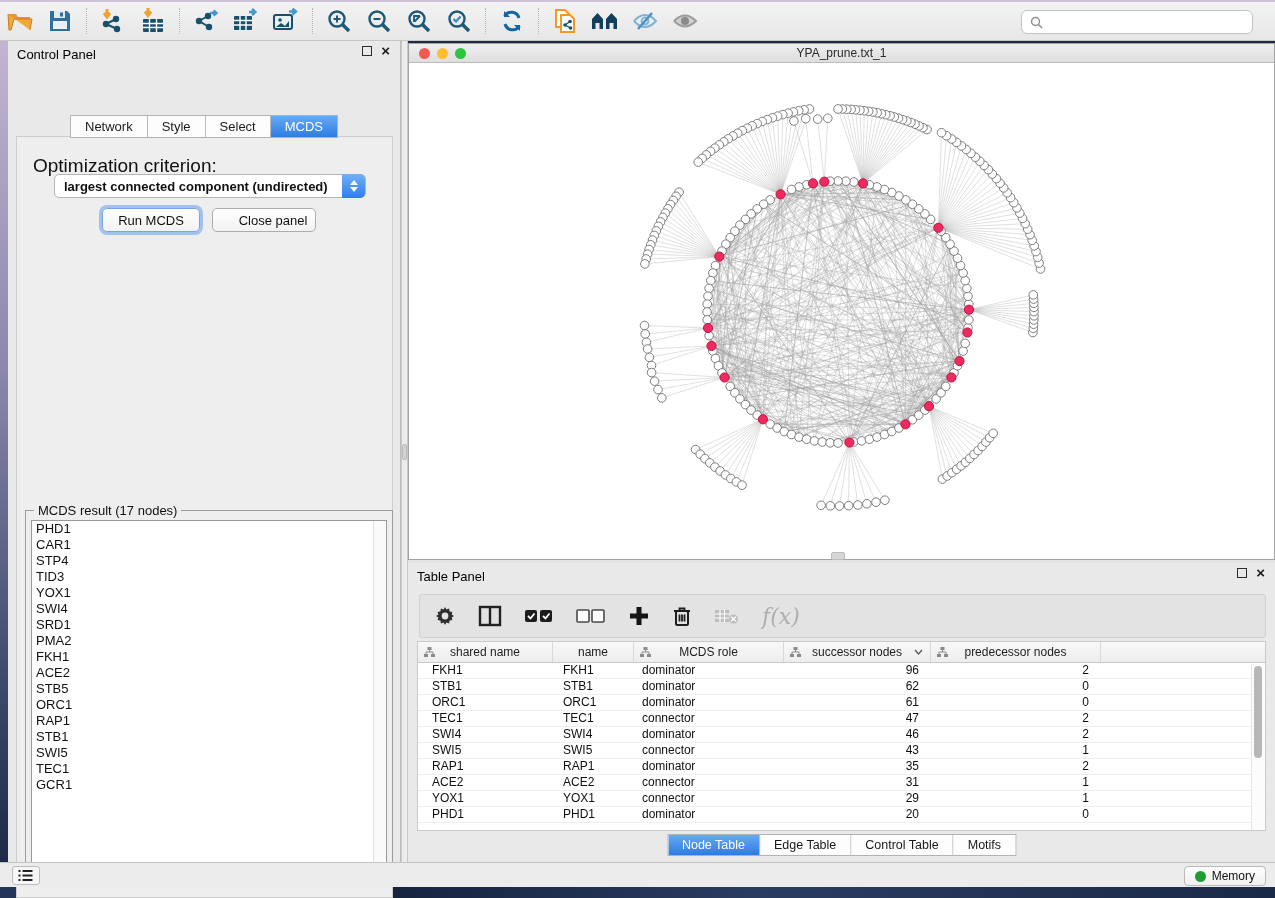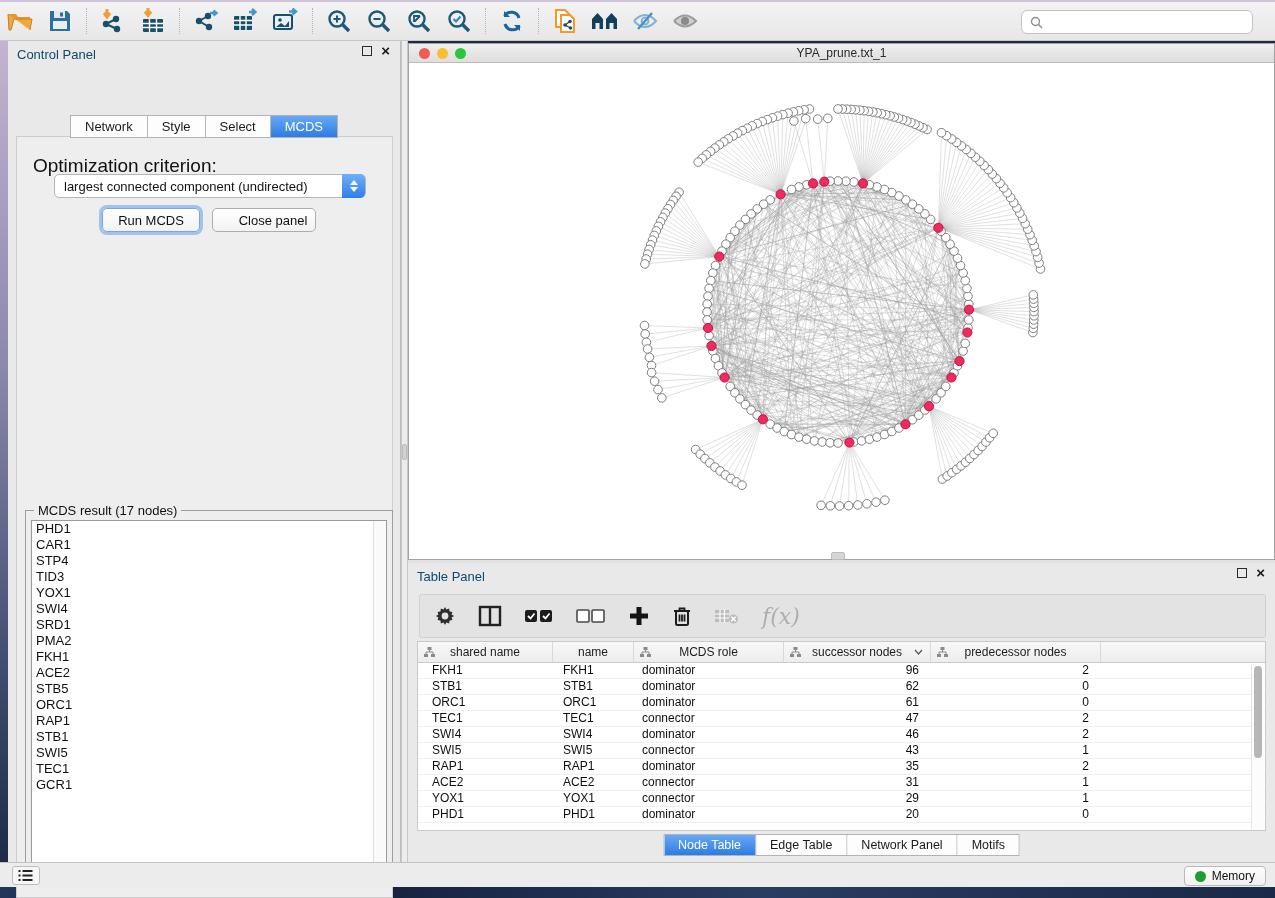--- a/index.html
+++ b/index.html
@@ -22,39 +22,39 @@
   .tb-sep  { width:1px; height:26px; margin:0 6px; border-left:1px dotted #b4b4b4; }
   .tb-search { position:absolute; right:22px; top:8px; width:232px; height:24px;
                background:#fff; border:1px solid #c3c3c3; border-radius:6px;
                display:flex; align-items:center; padding:0 8px; gap:6px; }
   .tb-search input { border:none; outline:none; flex:1; font-size:12px; background:transparent; }
 
   
   .control-panel { position:absolute; left:8px; top:41px; width:393px; height:821px;
                    background:#e9e9e9; border-right:1px solid #bdbdbd; }
   .panel-titlebar { position:absolute; left:0; top:0; width:100%; height:26px; display:flex; align-items:center; }
-  .panel-title { font-size:13px; color:#0c4a6e; padding-left:9px; }
+  .panel-title { font-size:13px; color:#000000; padding-left:9px; }
   .panel-btns { position:absolute; right:10px; top:5px; display:flex; gap:9px; align-items:center; }
   .float-btn { width:10px; height:10px; border:1.5px solid #2b2b2b; background:transparent; }
   .close-btn { font-weight:900; font-size:15px; line-height:10px; color:#1b1b1b; }
 
   .seg { display:flex; border:1px solid #b3b3b3; border-radius:0; background:#fff; overflow:hidden; }
   .seg-tab { font-size:13px; padding:2px 14px; height:21px; display:flex; align-items:center; justify-content:center;
              border-right:1px solid #b9b9b9; background:#fdfdfd; color:#1a1a1a; cursor:default; }
   .seg-tab:last-child { border-right:none; }
   .seg-active { background:linear-gradient(#66a9f5,#2e7ce3); color:#fff; }
 
   .cp-tabs { position:absolute; left:50%; top:74px; transform:translateX(-50%); z-index:3; }
   .cp-content { position:absolute; left:8px; top:95px; width:377px; height:762px;
                 background:#eeeeee; border:1px solid #cdcdcd; }
 
   .opt-label { position:absolute; left:16px; top:18px; width:100%; text-align:left; font-size:19px; color:#111; }
   .mac-select { position:absolute; left:37px; top:37px; width:312px; height:24px; background:#fff;
                 border:1px solid #b5b5b5; border-radius:5px; font-size:13px; display:flex; align-items:center;
-                padding-left:9px; color:#111; }
+                padding-left:9px; color:#111;font-weight:bold; }
   .mac-select .cap { position:absolute; right:0px; top:-1px; width:23px; height:24px;
                      background:linear-gradient(#6fb0f7,#2f7ee9); border-radius:0 5px 5px 0;
                      display:flex; flex-direction:column; align-items:center; justify-content:center; gap:2px; }
   .cap .up   { width:0; height:0; border-left:4px solid transparent; border-right:4px solid transparent; border-bottom:5px solid #fff; }
   .cap .down { width:0; height:0; border-left:4px solid transparent; border-right:4px solid transparent; border-top:5px solid #fff; }
   .mac-btn { position:absolute; top:71px; height:24px; background:linear-gradient(#ffffff,#f2f2f2);
              border:1px solid #adadad; border-radius:5px; font-size:13px; color:#111;
              display:flex; align-items:center; justify-content:center; }
   .btn-run { left:85px; width:98px; box-shadow:0 0 0 3px rgba(110,165,240,.6); border-color:#7aa6e0; }
   .btn-close { left:195px; width:104px;padding-left:18px; }
@@ -795,21 +795,21 @@
           </div>
         </div>
       <div class="vscroll">
         <div class="vthumb"></div>
       </div>
     </div>
 
     <div class="seg tp-tabs">
         <div class="seg-tab seg-active">Node Table</div>
         <div class="seg-tab">Edge Table</div>
-        <div class="seg-tab">Network Panel</div>
+        <div class="seg-tab">Control Table</div>
         <div class="seg-tab">Motifs</div>
       </div>
   </div>
 
   <div class="statusbar">
     <div class="status-left-btn">
       <svg width="16" height="13" viewBox="0 0 16 13">
           <g stroke="#222" stroke-width="2">
             <path d="M4.5 2 h10 M4.5 6.5 h10 M4.5 11 h10"></path>
           </g>

